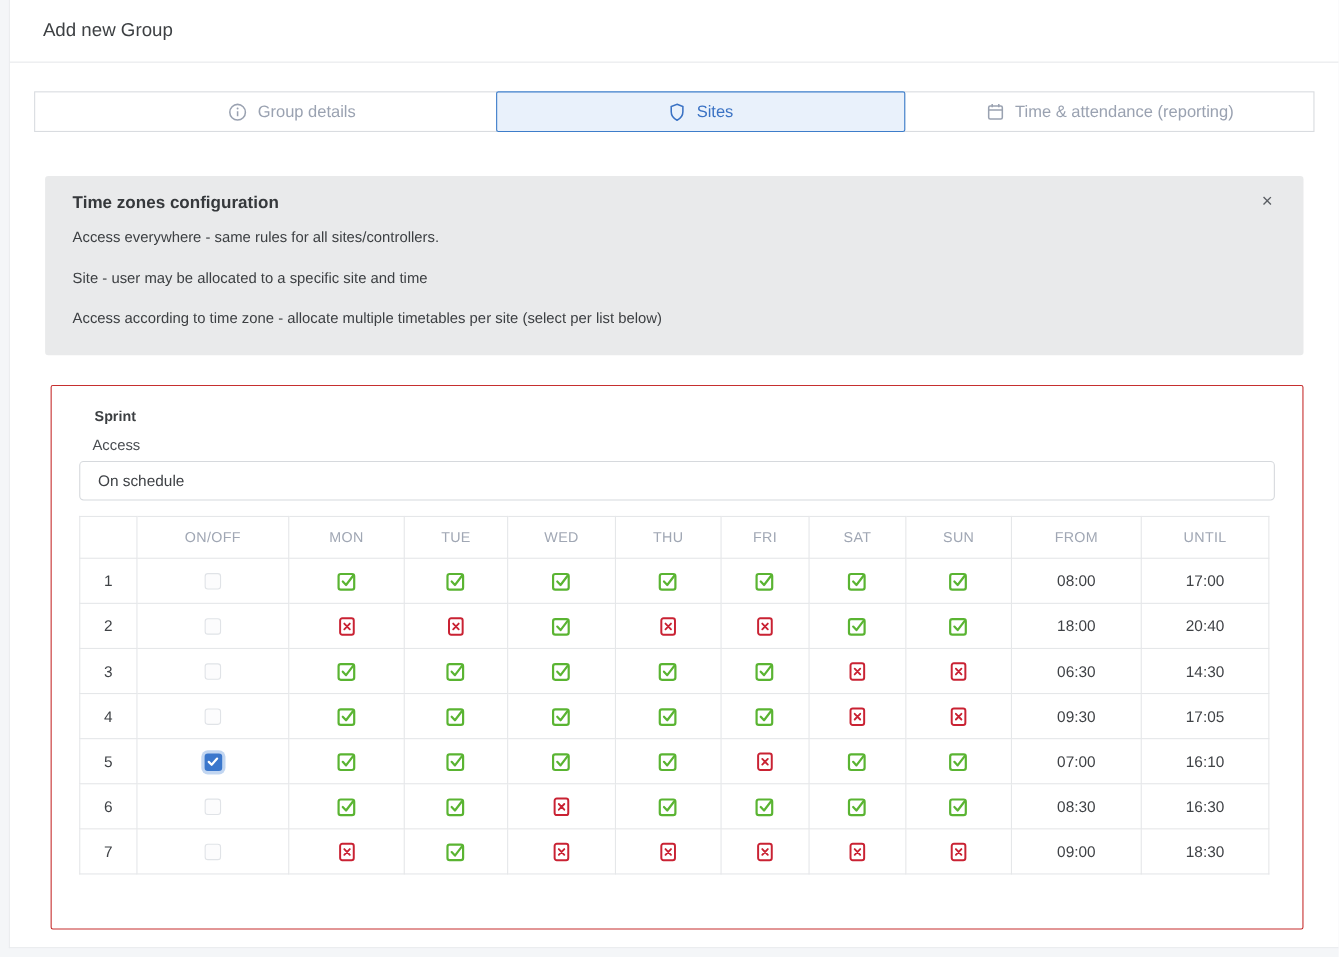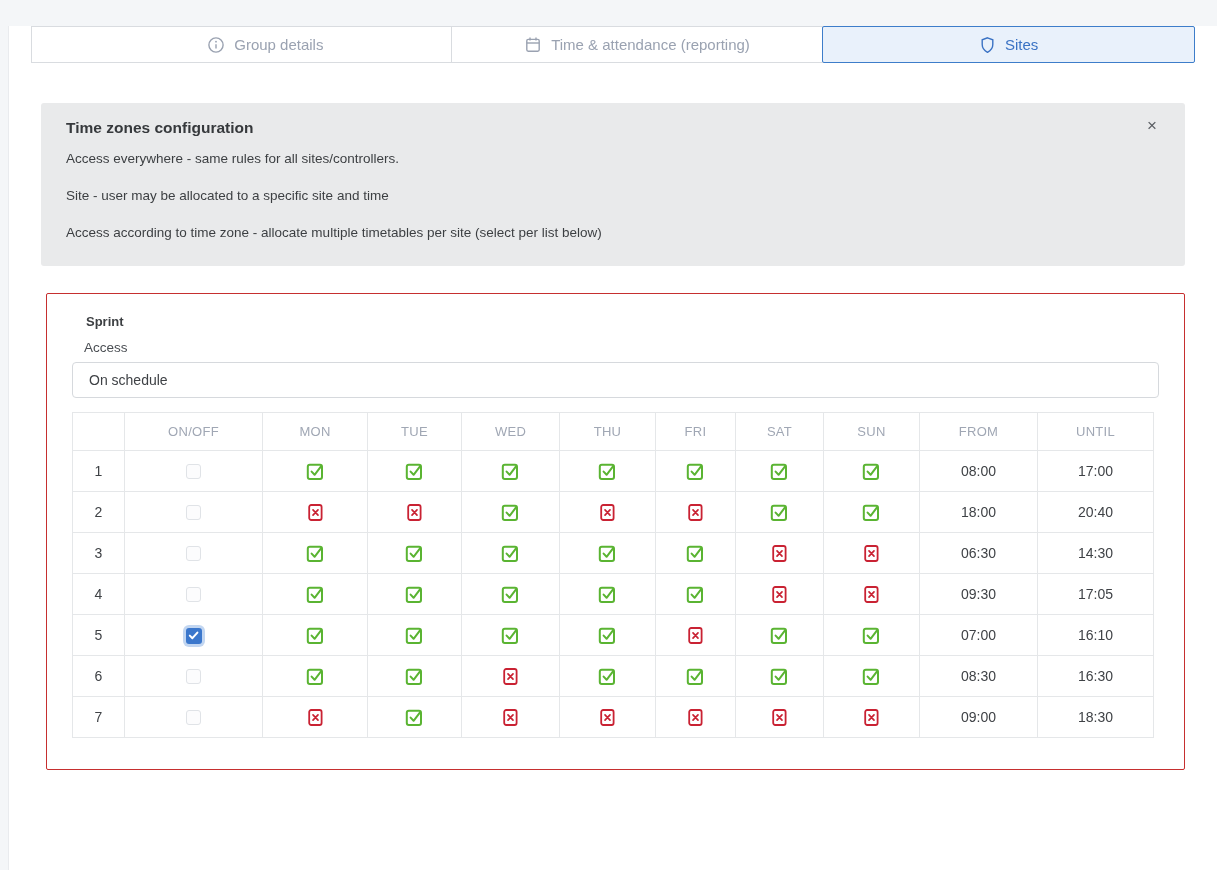--- a/index.html
+++ b/index.html
@@ -75,21 +75,21 @@
     color: #5a5e63;
     cursor: pointer;
     line-height: 1;
   }
 
   
   .schedule-card {
     margin: 27px 10px 0 15px;
     border: 1px solid #c62f2f;
     border-radius: 2px;
-    padding: 20px 25px 31px 25px;
+    padding: 20px 25px 49px 25px;
   }
   .sprint-label { margin-left: 14px; font-size: 13px; font-weight: bold; color: #3c3f42; }
   .access-label { margin-left: 12px; margin-top: 11px; font-size: 13.5px; color: #4a4e53; }
   .access-select {
     margin-top: 7px;
     height: 36px;
     border: 1px solid #d6d9dd;
     border-radius: 4px;
     display: flex;
     align-items: center;
@@ -143,51 +143,54 @@
     display: inline-flex;
     align-items: center;
     justify-content: center;
   }
   .day-toggle { display: inline-flex; cursor: pointer; vertical-align: middle; }
 </style>
 </head>
 <body>
 
 <div class="card">
+  <div class="card-header">
+    <span>Add new Group</span>
+  </div>
   <div class="card-body">
 
     <div class="tabs" id="tab-bar">
         <div class="tab">
           <span class="t-icon">
             <svg width="18" height="18" viewBox="0 0 18 18">
               <circle cx="9" cy="9" r="7.1" stroke="#9aa2b1" fill="none" stroke-width="1.4"></circle>
               <line x1="9" y1="8.2" x2="9" y2="12.6" stroke="#9aa2b1" fill="none" stroke-width="1.4"></line>
               <circle cx="9" cy="5.7" r="0.9" fill="#9aa2b1" stroke="none"></circle>
             </svg>
           </span>
           <span>Group details</span>
         </div>
+        <div class="tab active">
+          <span class="t-icon">
+            <svg width="17" height="18" viewBox="0 0 17 18">
+              <path d="M8.5 1.8 L13.8 3.8 V8.6 C13.8 12.2 11.4 14.8 8.5 16.3 C5.6 14.8 3.2 12.2 3.2 8.6 V3.8 Z" stroke="#3a72c4" fill="none" stroke-width="1.4"></path>
+            </svg>
+          </span>
+          <span>Sites</span>
+        </div>
         <div class="tab">
           <span class="t-icon">
             <svg width="18" height="18" viewBox="0 0 18 18">
               <rect x="2.8" y="3.4" width="12.4" height="11.8" rx="1.4" stroke="#9aa2b1" fill="none" stroke-width="1.4"></rect>
               <line x1="2.8" y1="7" x2="15.2" y2="7" stroke="#9aa2b1" fill="none" stroke-width="1.4"></line>
               <line x1="6" y1="1.6" x2="6" y2="4.6" stroke="#9aa2b1" fill="none" stroke-width="1.4"></line>
               <line x1="12" y1="1.6" x2="12" y2="4.6" stroke="#9aa2b1" fill="none" stroke-width="1.4"></line>
             </svg>
           </span>
           <span>Time &amp; attendance (reporting)</span>
-        </div>
-        <div class="tab active">
-          <span class="t-icon">
-            <svg width="17" height="18" viewBox="0 0 17 18">
-              <path d="M8.5 1.8 L13.8 3.8 V8.6 C13.8 12.2 11.4 14.8 8.5 16.3 C5.6 14.8 3.2 12.2 3.2 8.6 V3.8 Z" stroke="#3a72c4" fill="none" stroke-width="1.4"></path>
-            </svg>
-          </span>
-          <span>Sites</span>
         </div>
       </div>
 
     <div class="info-panel">
       <div class="panel-title">Time zones configuration</div>
       <div id="info-lines">
           <div class="info-line first"><b>Access everywhere</b> - same rules for all sites/controllers.</div>
           <div class="info-line spaced"><b>Site</b> - user may be allocated to a specific site and time</div>
           <div class="info-line spaced"><b>Access according to time zone</b> - allocate multiple timetables per site (select per list below)</div>
         </div>

